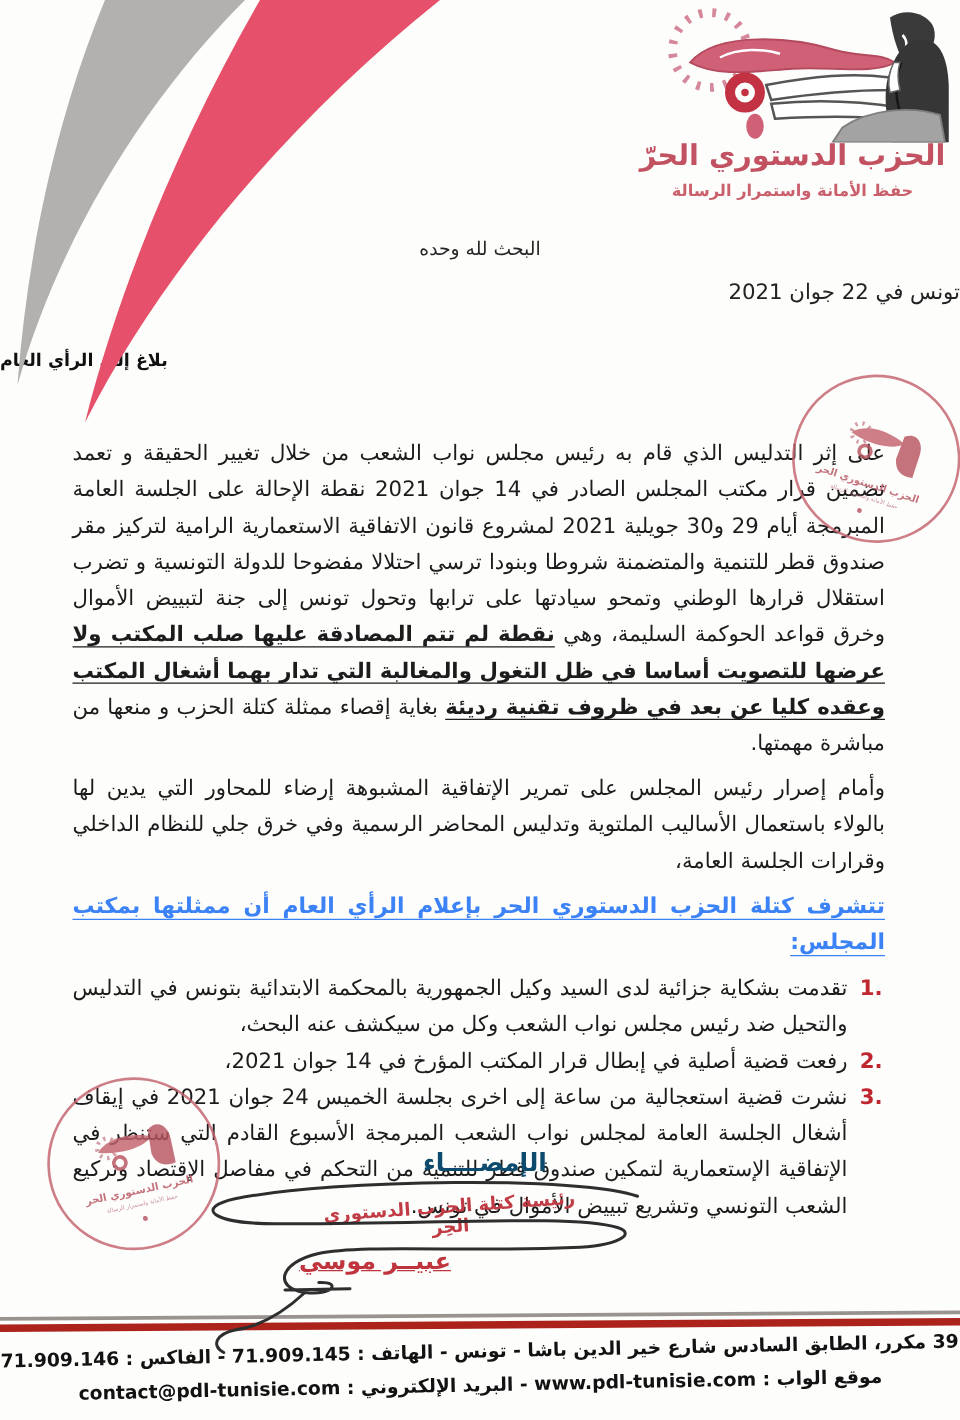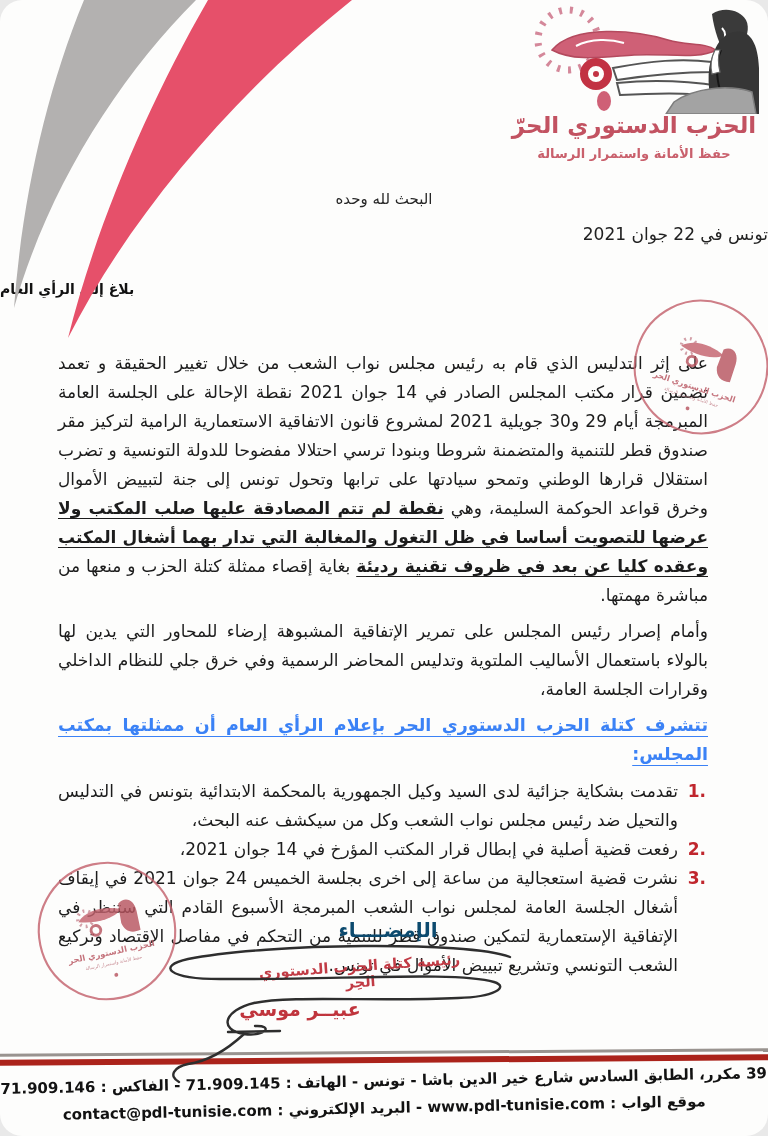--- a/index.html
+++ b/index.html
@@ -1,19 +1,19 @@
 <!DOCTYPE html>
 <html lang="ar" dir="rtl"><head>
 <meta charset="utf-8">
 <style>
   html,body{margin:0;padding:0;background:#e9e9e9;}
   .page{
     position:relative;width:768px;height:1136px;margin:0 auto;
     background:#fdfdfc;overflow:hidden;
-    font-family:"DejaVu Sans",sans-serif;direction:rtl;color:#1e1e1e;border-radius:22px;
+    font-family:"DejaVu Sans",sans-serif;direction:rtl;color:#1e1e1e;
   }
   
   .ribbons{position:absolute;left:0;top:0;width:380px;height:345px;z-index:1;}
   
   .logo-figure{position:absolute;top:6px;right:8px;width:244px;height:108px;z-index:2;}
   .logo-title{
     position:absolute;top:112px;right:6px;width:256px;text-align:center;
     font-size:23px;font-weight:bold;color:#c25261;letter-spacing:.5px;
   }
   .logo-slogan{
@@ -51,21 +51,21 @@
   .sign-label{
     position:absolute;top:918px;left:288px;width:200px;text-align:center;
     font-size:20px;font-weight:bold;color:#0c4a6e;letter-spacing:1px;z-index:4;
   }
   .sign-role{
     position:absolute;top:958px;left:250px;width:220px;text-align:center;
     font-size:14.5px;font-weight:bold;color:#c13b45;transform:rotate(-4deg);z-index:4;
   }
   .sign-name{
     position:absolute;top:998px;left:210px;width:180px;text-align:center;
-    font-size:19px;font-weight:bold;color:#c0353d;letter-spacing:2px;z-index:4;
+    font-size:19px;font-weight:bold;color:#c0353d;letter-spacing:2px;z-index:4;text-decoration:underline;
   }
   .scribble{position:absolute;top:935px;left:38px;width:510px;height:160px;z-index:5;}
   
   .bar-gray{position:absolute;top:1051px;left:0;width:100%;height:3px;background:#99938f;transform:rotate(-.4deg);z-index:3;}
   .bar-red{position:absolute;top:1057px;left:0;width:100%;height:6px;background:#ab231b;transform:rotate(-.4deg);z-index:3;}
   .footer-text{
     position:absolute;top:1068px;left:0;right:0;text-align:center;z-index:4;
     font-weight:bold;font-size:15px;line-height:27px;color:#121212;
     transform:rotate(-1.2deg);
   }

